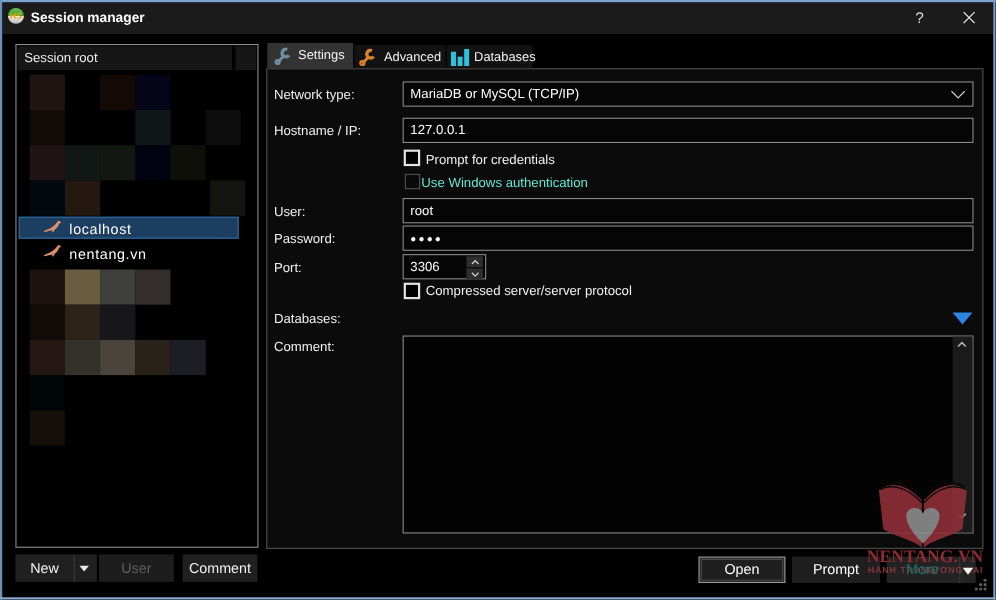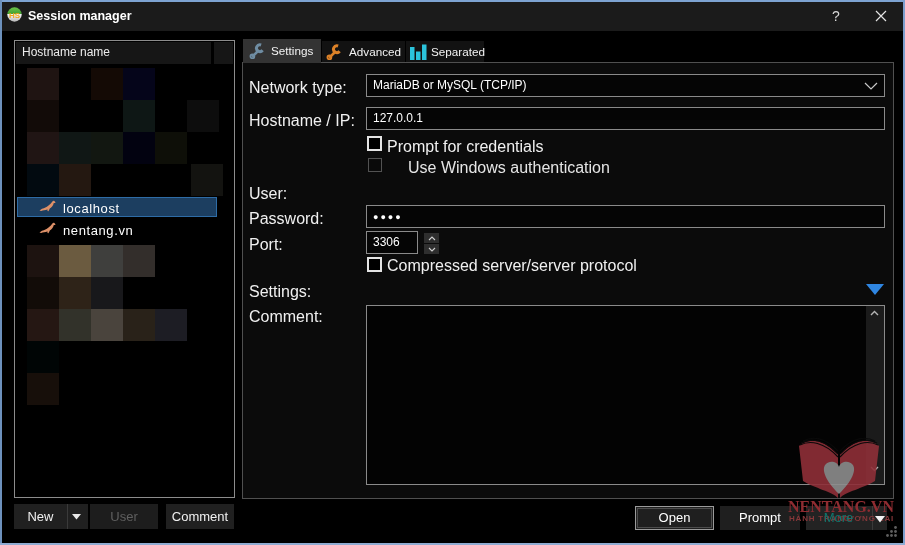--- a/index.html
+++ b/index.html
@@ -23,21 +23,21 @@
 .treetxt{position:absolute;font-size:13px;letter-spacing:0.6px;color:#fff}
 
 .btn{position:absolute;background:#202020;color:#f0f0f0;font-size:13px;text-align:center;line-height:25px;height:25px}
 
 #tabset{left:243px;top:39px;width:78px;height:24px;background:#333333}
 #tabadv{left:322px;top:41px;width:83px;height:21px;background:#121212}
 #tabsta{left:406px;top:41px;width:78px;height:21px;background:#121212}
 .tabtxt{position:absolute;font-size:11.7px;color:#f2f2f2}
 #page{left:242px;top:62px;width:652px;height:437px;background:#0b0b0b;border:1px solid #505050}
 
-.lbl{position:absolute;font-size:16px;color:#f0f0f0}
+.lbl{position:absolute;font-size:12px;color:#f0f0f0}
 .inp{position:absolute;left:366px;width:519px;height:23px;background:#050505;border:1px solid #8a8a8a;color:#fff;font-size:12px;line-height:21px;padding-left:6px}
 .chk{position:absolute;width:15px;height:15px;background:#000;border:2px solid #e4e4e4}
 .chkd{position:absolute;width:14px;height:14px;background:#0a0a0a;border:1px solid #525252}
 
 #open{left:635px;top:506px;width:79px;height:24px;background:#1f1f1f;border:1px solid #9a9a9a;box-shadow:inset 0 0 0 1px #1f1f1f, inset 0 0 0 2px #4c4c4c;color:#fff;font-size:13px;text-align:center;line-height:22px}
 #cancel{left:720px;top:506px;width:80px;height:24px;background:#1f1f1f;color:#fff;font-size:13px;text-align:center;line-height:24px}
 #more{left:806px;top:506px;width:81px;height:24px;background:#232323}
 #moresep{left:872px;top:506px;width:1px;height:24px;background:#3a3a3a}
 #moretxt{left:806px;top:506px;width:65px;height:24px;color:#0f766e;font-size:13px;text-align:center;line-height:24px;z-index:7}
 
@@ -62,21 +62,21 @@
   </svg>
   <div class="abs" id="ttext">Session manager</div>
   <div class="abs" id="thelp" style="left:826px">?</div>
   <svg class="abs" style="left:875px;top:10px" width="12" height="12" viewBox="0 0 12 12">
     <path d="M1 1 L11 11 M11 1 L1 11" stroke="#e4e4e4" stroke-width="1.2"></path>
   </svg>
 
   <div class="abs" id="lp">
     <div class="abs" id="lph"></div>
     <div class="abs" id="lph2"></div>
-    <div class="abs" id="lphx">Hostname name</div>
+    <div class="abs" id="lphx">Session root</div>
 
     <div class="cb" style="left:12px;top:27px;width:32px;height:32px;background:#1f1412"></div>
     <div class="cb" style="left:76px;top:27px;width:32px;height:32px;background:#140a05"></div>
     <div class="cb" style="left:108px;top:27px;width:32px;height:32px;background:#05051a"></div>
     <div class="cb" style="left:12px;top:59px;width:32px;height:32px;background:#120b08"></div>
     <div class="cb" style="left:108px;top:59px;width:32px;height:32px;background:#0e1715"></div>
     <div class="cb" style="left:172px;top:59px;width:32px;height:32px;background:#0d0d0d"></div>
     <div class="cb" style="left:12px;top:91px;width:32px;height:32px;background:#201514"></div>
     <div class="cb" style="left:44px;top:91px;width:32px;height:32px;background:#101715"></div>
     <div class="cb" style="left:76px;top:91px;width:32px;height:32px;background:#121711"></div>
@@ -137,41 +137,42 @@
     <path d="M12.1 2.0 A3.4 3.4 0 1 0 13.6 7.3" fill="none" stroke="#dd8228" stroke-width="3"></path>
       <path d="M9 8 L3.2 13.8" stroke="#dd8228" stroke-width="2.6"></path>
       <circle cx="3.4" cy="13.4" r="1.9" fill="none" stroke="#dd8228" stroke-width="1.9"></circle>
   </svg>
   <div class="tabtxt" style="left:349px;top:45px">Advanced</div>
   <svg class="abs" style="left:410px;top:44px" width="17" height="17" viewBox="0 0 17 17">
     <rect x="0" y="3" width="4.5" height="13" fill="#2bc4dc"></rect>
     <rect x="6" y="7.5" width="4.5" height="8.5" fill="#2bc4dc"></rect>
     <rect x="12" y="0.5" width="4.5" height="15.5" fill="#2bc4dc"></rect>
   </svg>
-  <div class="tabtxt" style="left:431px;top:45px">Separated</div>
+  <div class="tabtxt" style="left:431px;top:45px">Databases</div>
 
   <div class="lbl" style="left:249px;top:79px">Network type:</div>
   <div class="lbl" style="left:249px;top:112px">Hostname / IP:</div>
   <div class="lbl" style="left:249px;top:185px">User:</div>
   <div class="lbl" style="left:249px;top:210px">Password:</div>
   <div class="lbl" style="left:249px;top:236px">Port:</div>
-  <div class="lbl" style="left:249px;top:283px">Settings:</div>
+  <div class="lbl" style="left:249px;top:283px">Databases:</div>
   <div class="lbl" style="left:249px;top:308px">Comment:</div>
 
   <div class="inp" style="top:74px">MariaDB or MySQL (TCP/IP)</div>
   <svg class="abs" style="left:864px;top:82px;z-index:2" width="14" height="8" viewBox="0 0 14 8">
       <path d="M1 1 L7 7 L13 1" fill="none" stroke="#c8c8c8" stroke-width="1.2"></path>
     </svg>
   <div class="inp" style="top:107px">127.0.0.1</div>
   <div class="chk" style="left:367px;top:136px"></div>
   <div class="lbl" style="left:387px;top:138px">Prompt for credentials</div>
   <div class="chkd" style="left:368px;top:158px"></div>
-  <div class="lbl" style="left:408px;top:159px;color:#e5e5e5">Use Windows authentication</div>
+  <div class="lbl" style="left:383px;top:159px;color:#5eead4">Use Windows authentication</div>
+  <div class="inp" style="top:180px">root</div>
   <div class="inp" style="top:205px;font-size:9px;letter-spacing:2px;line-height:23px">●●●●</div>
-  <div class="inp" style="top:231px;width:52px">3306</div>
+  <div class="inp" style="top:231px;width:76px">3306</div>
   <div class="abs" style="left:424px;top:233px;width:15px;height:10px;background:#2e2e2e"></div>
   <div class="abs" style="left:424px;top:244px;width:15px;height:10px;background:#2e2e2e"></div>
   <svg class="abs" style="left:428px;top:236px" width="8" height="5" viewBox="0 0 8 5">
       <path d="M1 4 L4 1 L7 4" fill="none" stroke="#cfcfcf" stroke-width="1.1"></path>
     </svg>
   <svg class="abs" style="left:428px;top:247px" width="8" height="5" viewBox="0 0 8 5">
       <path d="M1 1 L4 4 L7 1" fill="none" stroke="#cfcfcf" stroke-width="1.1"></path>
     </svg>
   <div class="chk" style="left:367px;top:257px"></div>
   <div class="lbl" style="left:387px;top:257px">Compressed server/server protocol</div>

